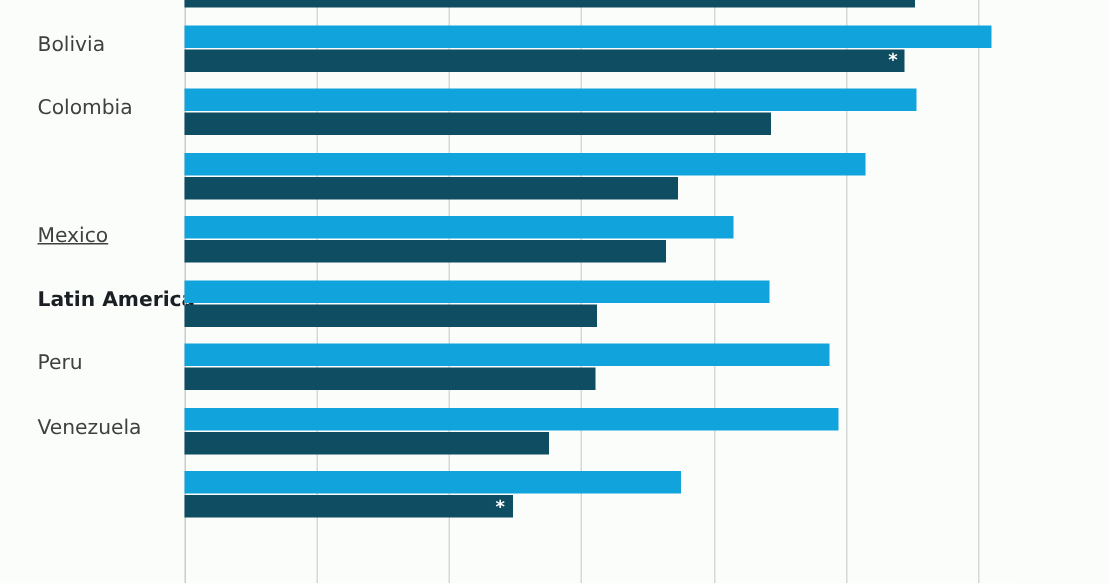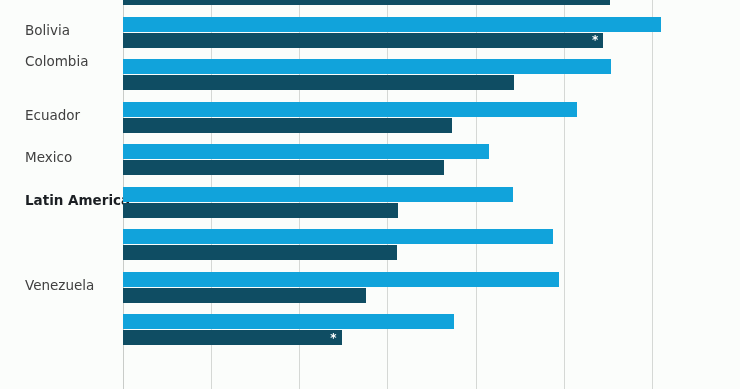--- a/index.html
+++ b/index.html
@@ -94,24 +94,24 @@
   }
 </style>
 </head>
 <body>
 
 <div id="chart-root">
 
   <div id="category-labels">
       <div class="cat-label" style="top: -34px;">Paraguay</div>
       <div class="cat-label" style="top: 8.5px;">Bolivia</div>
-      <div class="cat-label" style="top: 40px;">Colombia</div>
-      <div class="cat-label" style="top: 93.5px;">Ecuador</div>
-      <div class="cat-label" style="top: 136px;">Mexico</div>
+      <div class="cat-label" style="top: 51px;">Colombia</div>
+      <div class="cat-label" style="top: 136px; text-decoration: underline;">Mexico</div>
       <div class="cat-label highlight" style="top: 178.5px;">Latin America</div>
+      <div class="cat-label" style="top: 221px;">Peru</div>
       <div class="cat-label" style="top: 263.5px; margin-left: 24px;">Venezuela</div>
     </div>
 
   <div id="plot-area">
     <div id="gridlines">
         <div class="gridline axis-start" style="left: 0px;"></div>
         <div class="gridline" style="left: 88.1429px;"></div>
         <div class="gridline" style="left: 176.286px;"></div>
         <div class="gridline" style="left: 264.429px;"></div>
         <div class="gridline" style="left: 352.571px;"></div>

